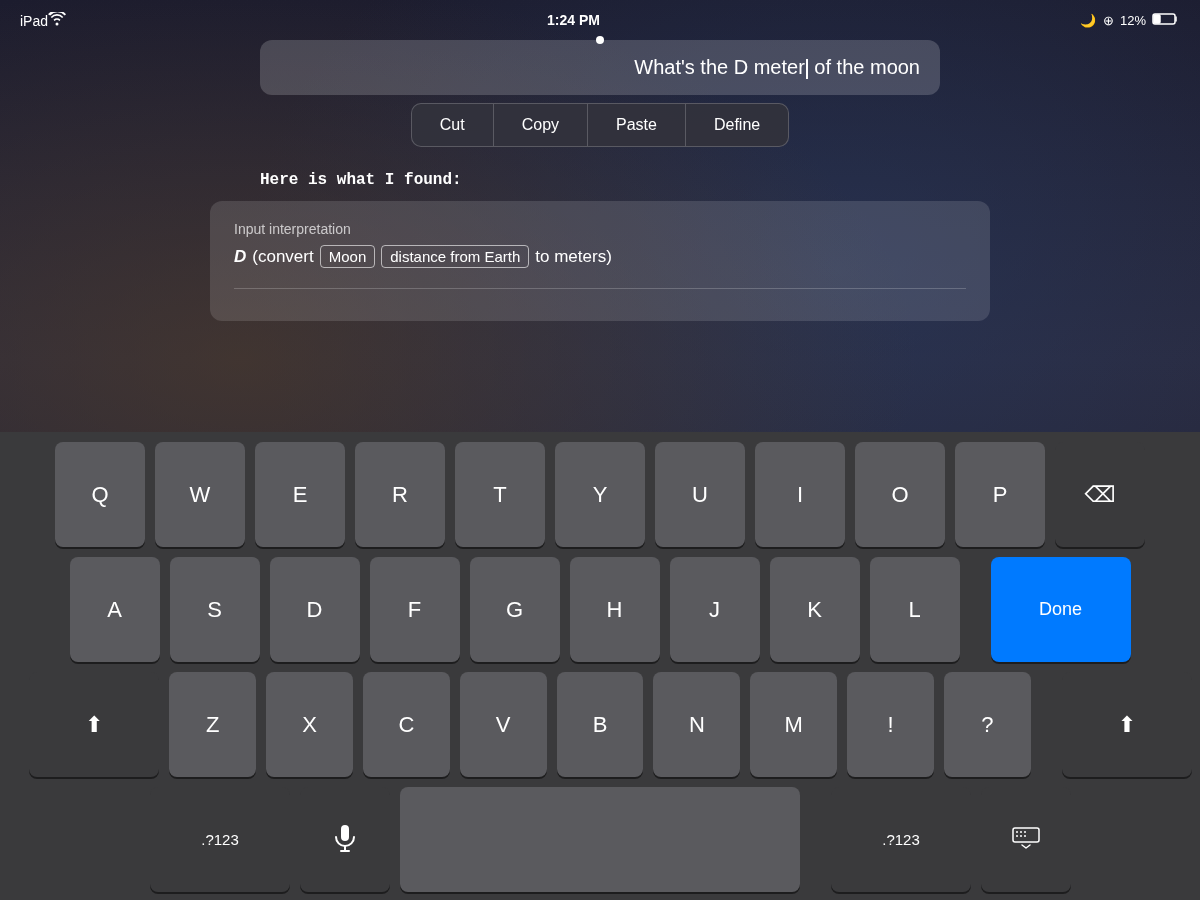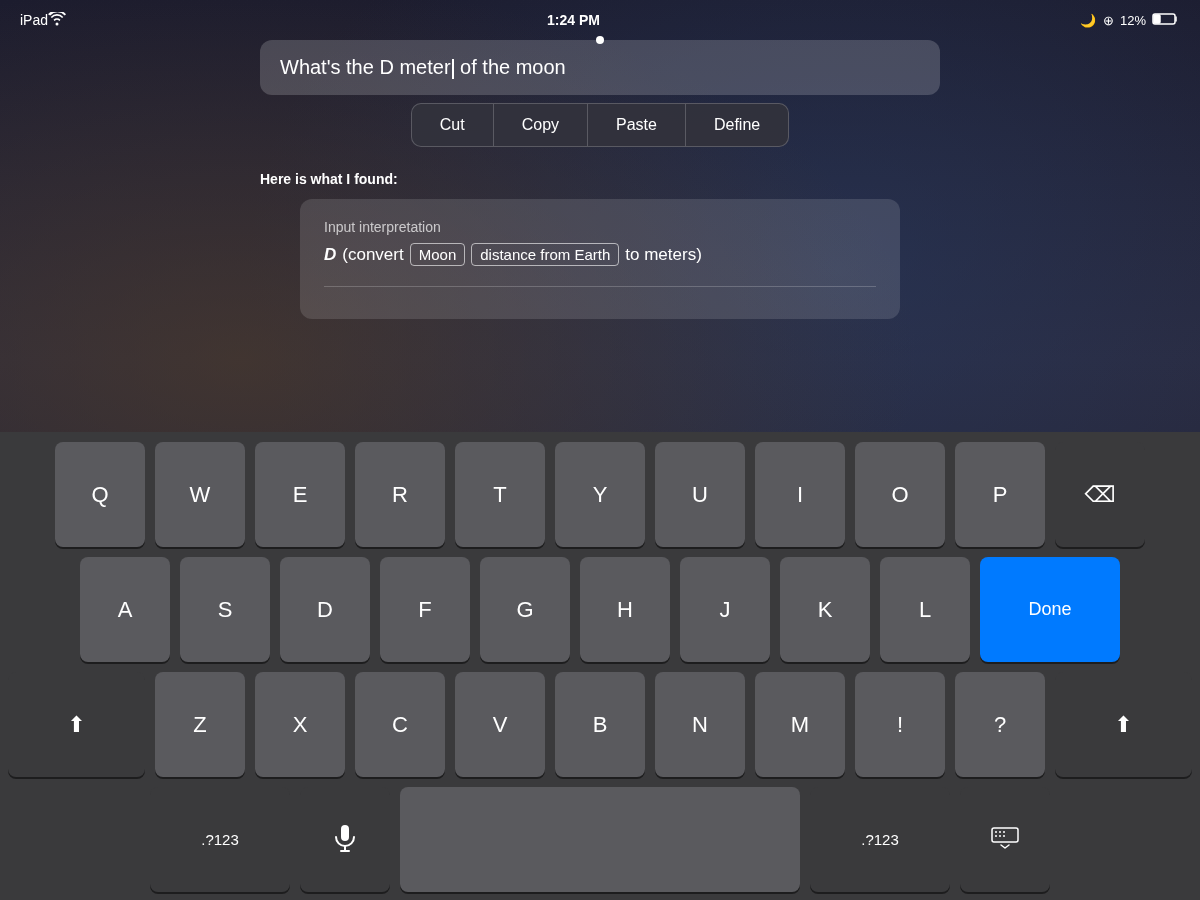--- a/index.html
+++ b/index.html
@@ -35,21 +35,21 @@
       justify-content: space-between;
       padding: 0 20px;
       z-index: 10;
       color: white;
       font-size: 14px;
       font-weight: 500;
     }
 
     .status-left {
       display: flex;
-      align-items: center;
+      align-items: flex-end;
     }
 
     .status-center {
       font-size: 14px;
       font-weight: 600;
     }
 
     .status-right {
       display: flex;
       align-items: center;
@@ -78,21 +78,21 @@
       margin-top: 10px;
     }
 
     .search-bar {
       width: 100%;
       background: rgba(255,255,255,0.18);
       border-radius: 12px;
       padding: 16px 20px;
       color: white;
       font-size: 20px;
-      text-align: left;
+      text-align: right;
       position: relative;
     }
 
     .cursor-indicator {
       width: 8px;
       height: 8px;
       background: white;
       border-radius: 50%;
       position: absolute;
       top: -4px;
@@ -129,30 +129,31 @@
       border-right: 1px solid rgba(255,255,255,0.2);
     }
 
     .context-menu-item:last-child {
       border-right: none;
     }
 
     
     .found-label {
       color: white;
-      font-size: 14px;
+      font-size: 16px;
       font-weight: 700;
       align-self: flex-start;
       margin-left: 260px;
       margin-top: 24px;
+      font-family: Liberation Mono, monospace;
     }
 
     
     .result-card {
-      width: 600px;
+      width: 780px;
       background: rgba(255,255,255,0.13);
       border-radius: 12px;
       padding: 20px 24px;
       margin-top: 12px;
       color: white;
     }
 
     .result-section {
       margin-bottom: 20px;
     }
@@ -241,20 +242,21 @@
       box-shadow: 0 2px 0 rgba(0,0,0,0.5);
       flex: 1;
       max-width: 90px;
       min-height: 62px;
       user-select: none;
     }
 
     .key.wide {
       flex: 1.5;
       max-width: 140px;
+      margin-left: 21px;
     }
 
     .key.extra-wide {
       flex: 4;
       max-width: 400px;
     }
 
     .key.blue {
       background: #007AFF;
       font-size: 18px;

